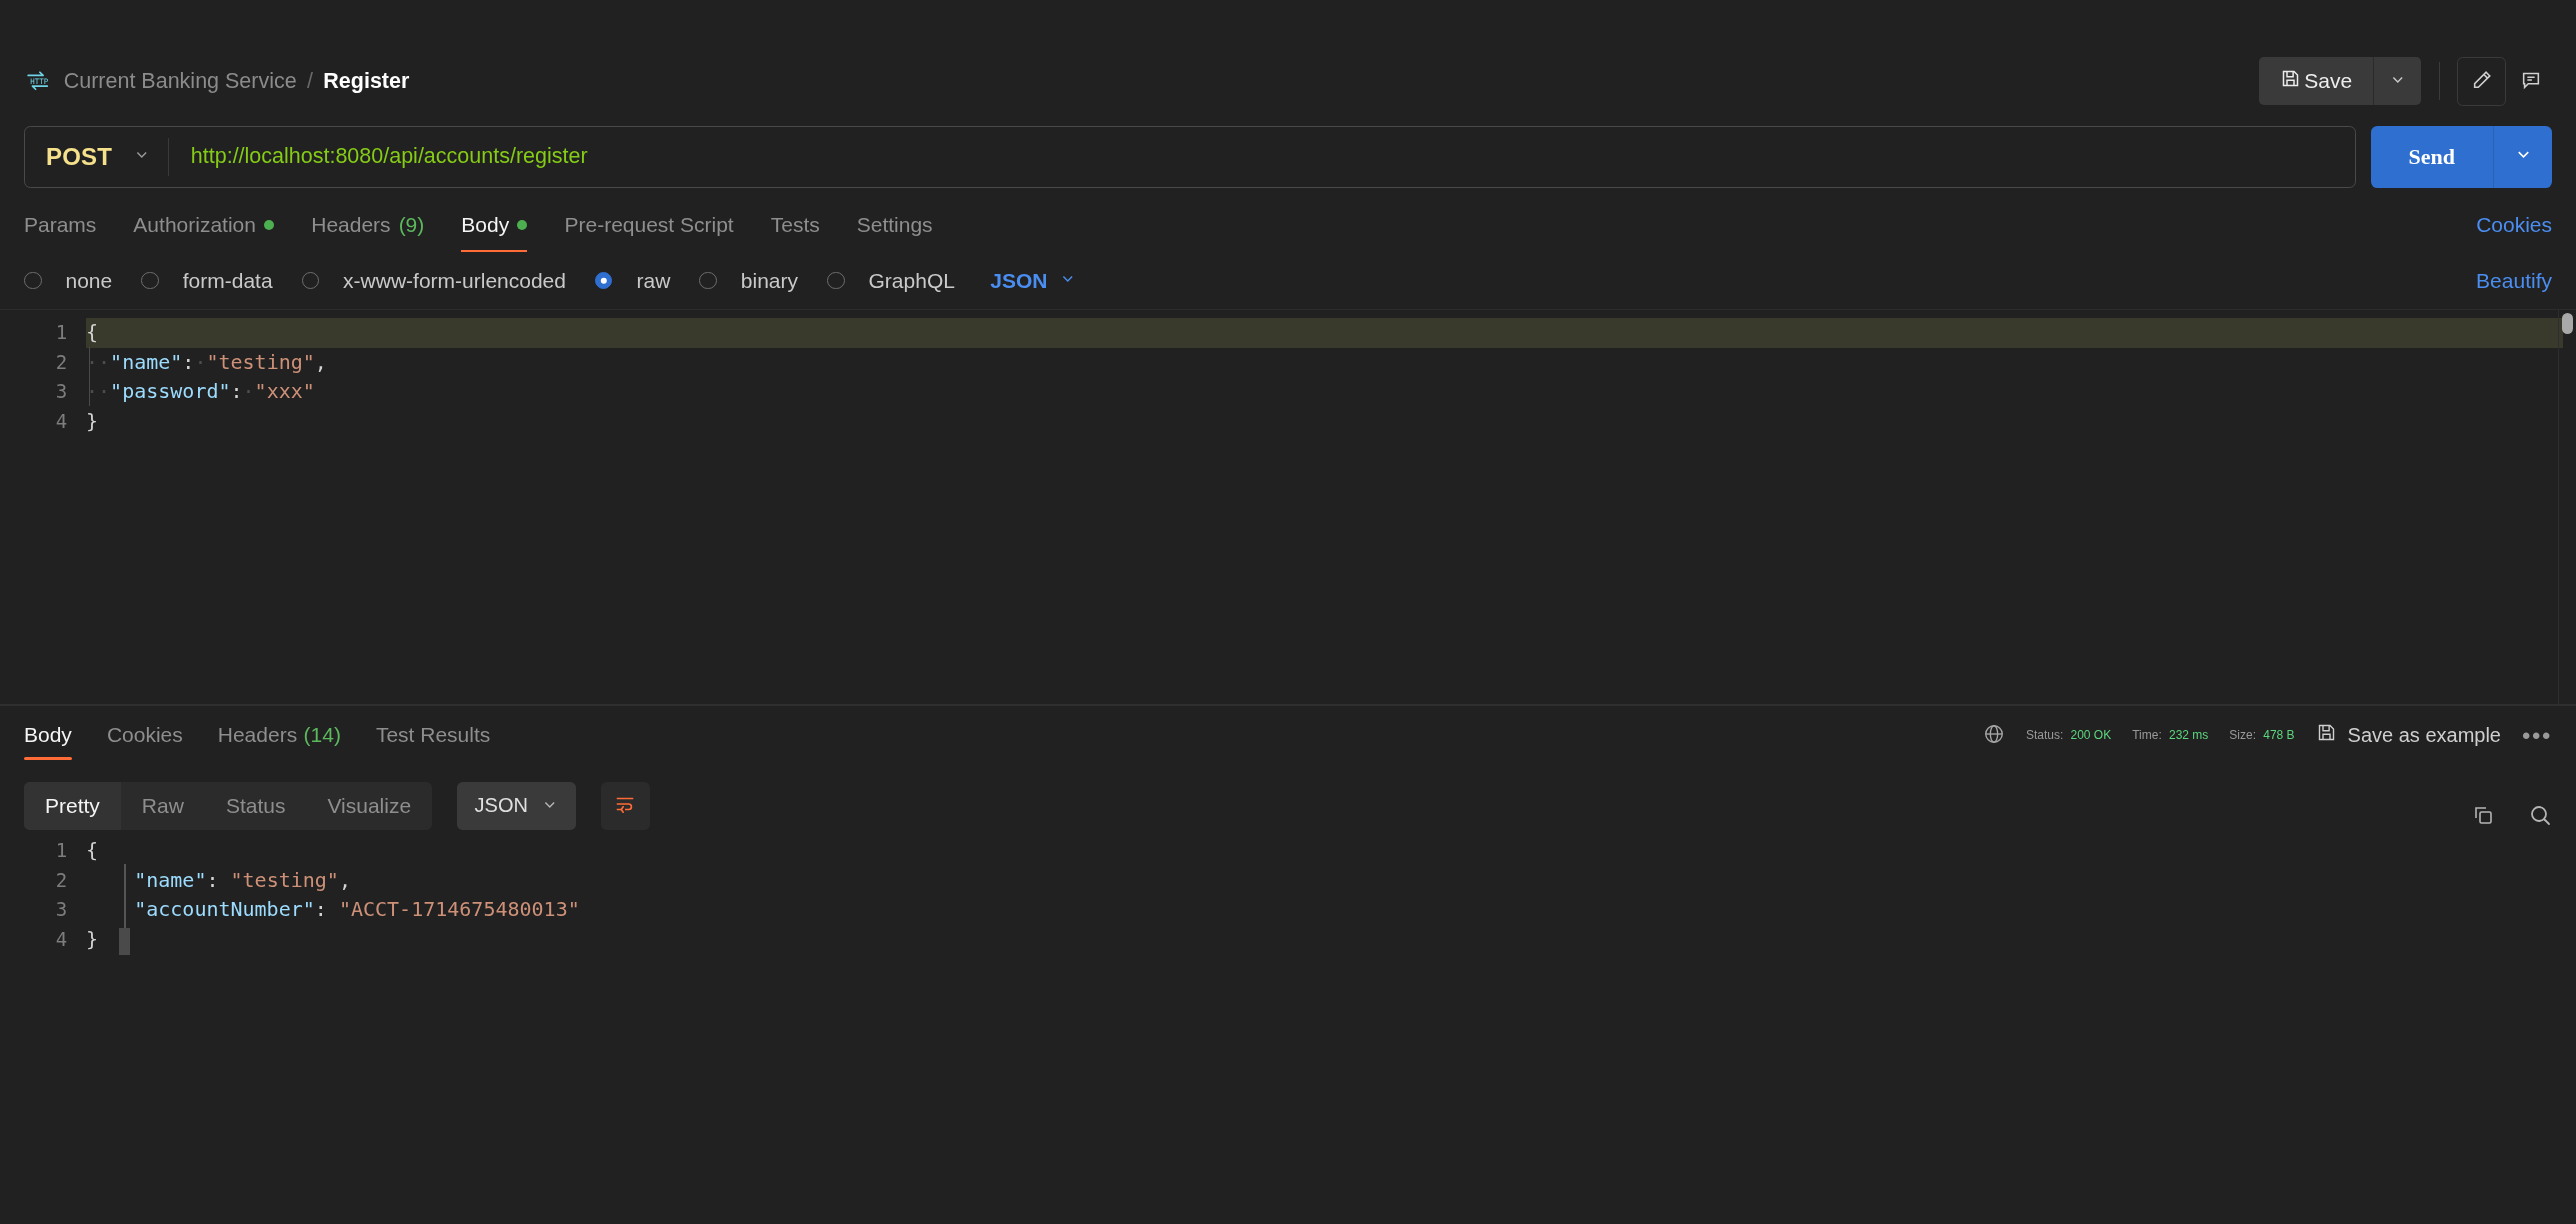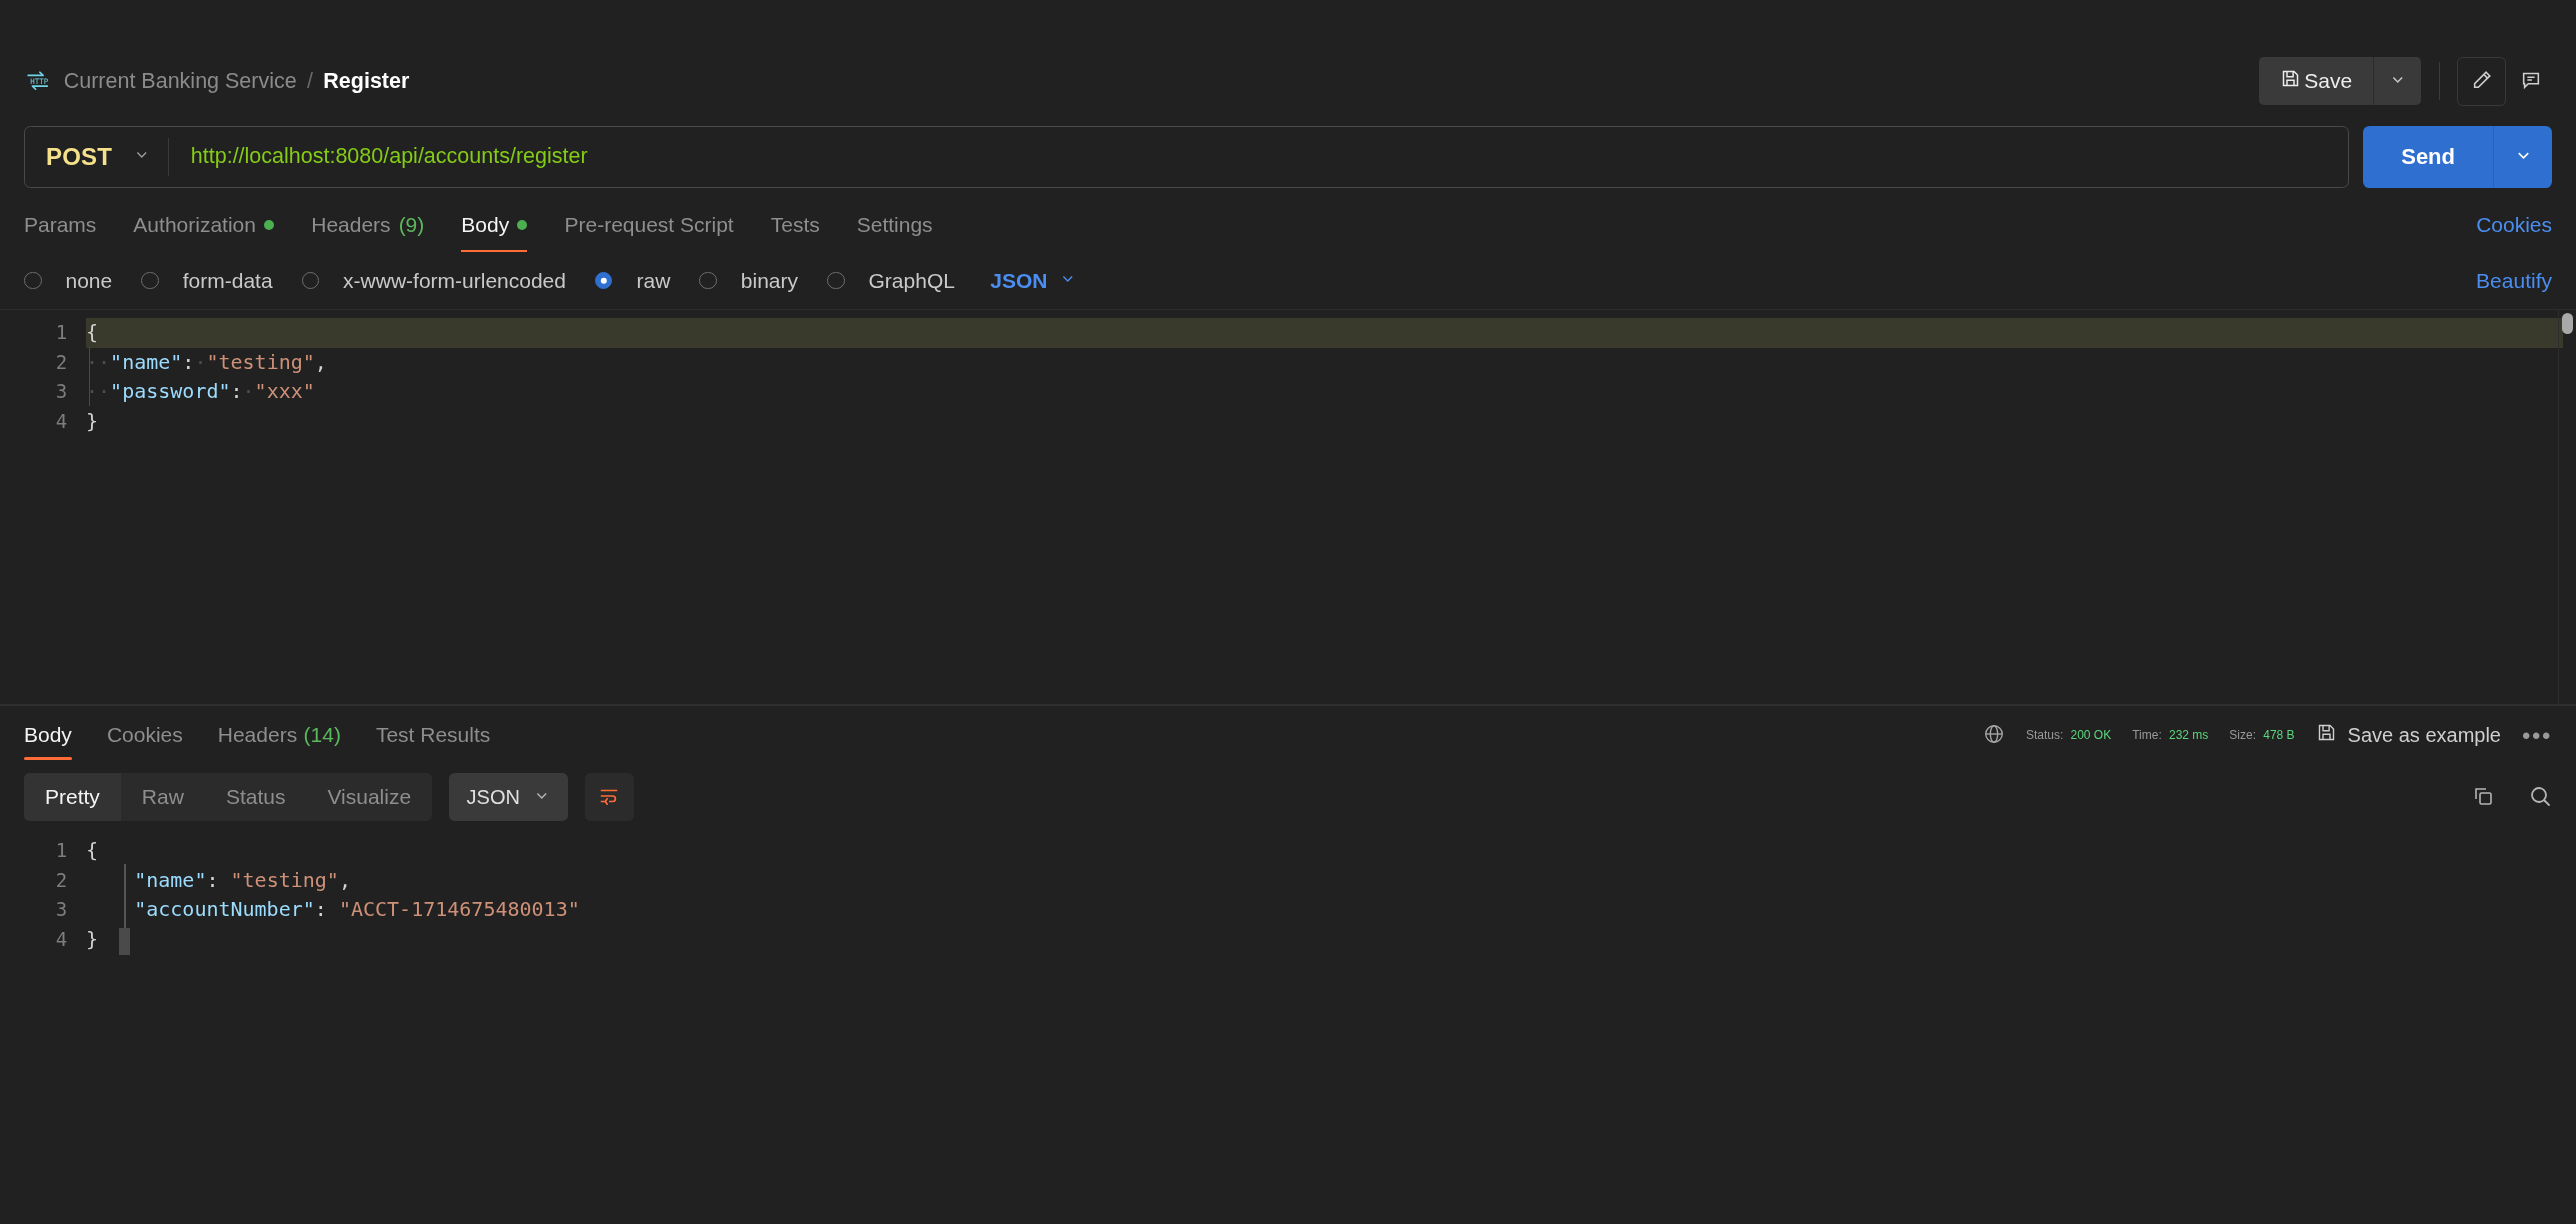--- a/index.html
+++ b/index.html
@@ -35,21 +35,21 @@
   
   .urlrow { flex: 0 0 83px; display: flex; align-items: center; padding: 0 24px; gap: 14.3px; }
   .url-field {
     flex: 1 1 auto; height: 62px; display: flex; align-items: center;
     background: #212121; border: 0.8px solid #4a4a4a; border-radius: 6.4px;
   }
   .method { width: 143px; display: flex; align-items: center; justify-content: space-between; padding: 0 17.5px 0 21px; cursor: pointer; }
   .method-label { font-size: 24px; color: #f5e08b; font-weight: bold; letter-spacing: 0.2px; }
   .method-div { width: 0.8px; align-self: stretch; background: #3a3a3a; margin: 11px 0; }
   .url-input { flex: 1; font-size: 21.5px; color: #84cc16; padding: 0 22px; background: transparent; border: 0; outline: none; font-family: "Liberation Sans", sans-serif; }
-  .send-group { display: flex; height: 62px; border-radius: 6.4px; overflow: hidden; }
+  .send-group { display: flex; height: 62px; border-radius: 6.4px; overflow: hidden; font-family: Liberation Serif, serif; }
   .send-btn { background: #2f6fd0; color: #fff; font-size: 22px; font-weight: bold; padding: 0 38px; display: flex; align-items: center; cursor: pointer; }
   .send-caret { background: #2f6fd0; width: 59px; display: flex; align-items: center; justify-content: center; border-left: 0.8px solid #2b62b8; cursor: pointer; }
 
   
   .reqtabs { flex: 0 0 54px; display: flex; align-items: center; padding: 0 24px; position: relative; }
   .rtab { font-size: 21px; color: #8e8e8e; margin-right: 37px; display: flex; align-items: center; gap: 8px; cursor: pointer; height: 54px; position: relative; }
   .rtab.active { color: #f5f5f5; }
   .rtab.active::after { content:""; position:absolute; left:0; right:0; bottom:0; height:2.4px; background:#ff6c37; }
   .dot { width: 10.3px; height: 10.3px; border-radius: 50%; background: #4caf50; display: inline-block; }
   .count-green { color: #5cb85c; }
@@ -86,21 +86,21 @@
   .resp-meta { flex: 0 0 59px; display: flex; align-items: center; padding: 0 24px; position: relative; }
   .rtab2 { font-size: 21px; color: #8e8e8e; margin-right: 35px; display: flex; align-items: center; gap: 6.4px; cursor: pointer; height: 59px; position: relative; }
   .rtab2.active { color: #f5f5f5; }
   .rtab2.active::after { content:""; position:absolute; left:0; right:0; bottom:4.8px; height:3.2px; background:#ff6c37; border-radius:1.6px; }
   .meta-right { margin-left: auto; display: flex; align-items: center; gap: 21px; }
   .meta-item { font-size: 12px; color: #9a9a9a; display: flex; gap: 7.2px; }
   .meta-val { color: #5cd67d; }
   .save-example { display: flex; align-items: center; gap: 11px; font-size: 20px; color: #cfcfcf; cursor: pointer; }
   .dots { font-size: 24px; color: #9a9a9a; letter-spacing: 1.6px; cursor: pointer; line-height: 0.4; }
 
-  .resp-toolbar { flex: 0 0 65px; display: flex; align-items: center; padding: 0 24px; gap: 17px; }
+  .resp-toolbar { flex: 0 0 65px; display: flex; align-items: flex-end; padding: 0 24px; gap: 25px; }
   .seg { display: flex; background: #2b2b2b; border-radius: 5.6px; overflow: hidden; height: 48px; }
   .seg-item { display:flex; align-items:center; padding: 0 21px; font-size: 21px; color: #8e8e8e; cursor: pointer; }
   .seg-item.active { color: #f5f5f5; background: #333333; }
   .resp-fmt { display: flex; align-items: center; gap: 12.7px; background: #3a3a3a; border-radius: 5.6px; height: 48px; padding: 0 17.5px; cursor:pointer; }
   .resp-fmt-label { font-size: 20px; color: #e0e0e0; }
   .wrap-btn { width: 49px; height: 48px; display:flex; align-items:center; justify-content:center; background:#2b2b2b; border-radius:5.6px; cursor:pointer; }
   .toolbar-right { margin-left: auto; display: flex; align-items: center; gap: 33px; }
 
   .resp-editor { flex: 1 1 auto; position: relative; background: #212121; overflow: hidden; }
   .resp-gutter { position:absolute; left:0; top:0; bottom:0; width:80px; text-align:right; padding-top: 6.4px; }

